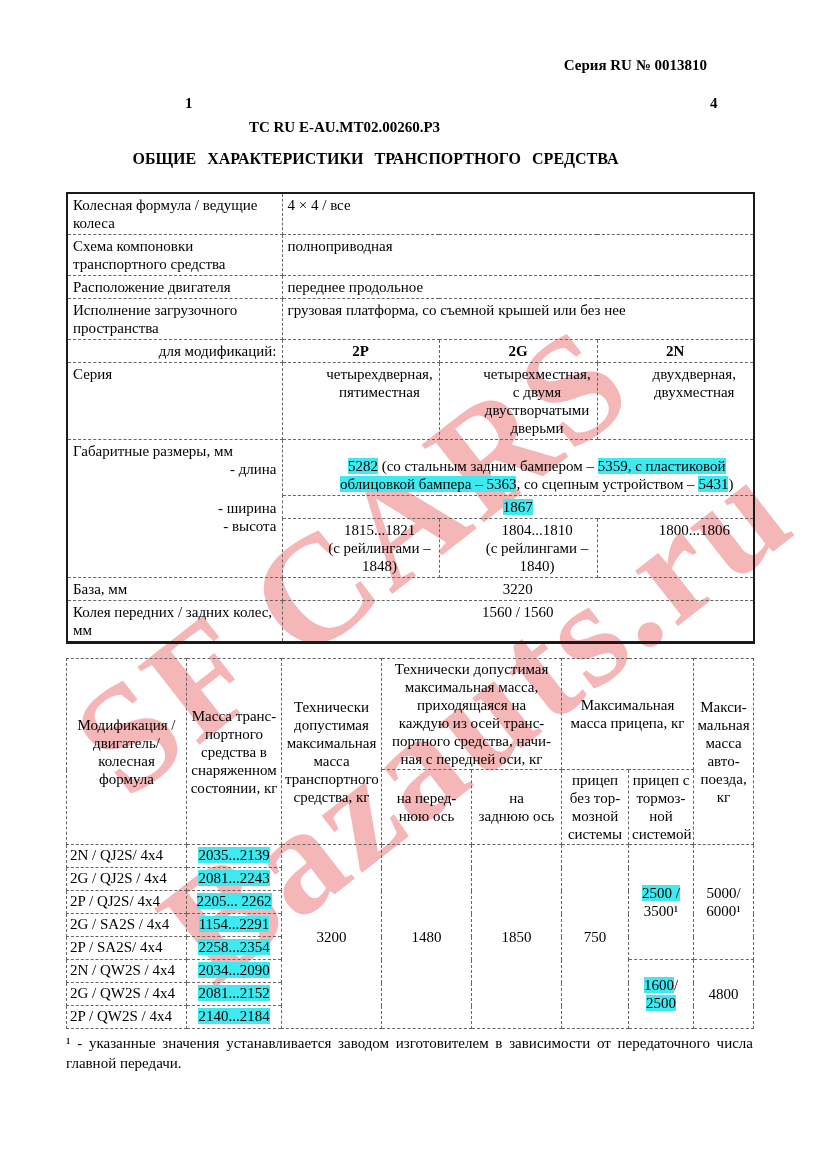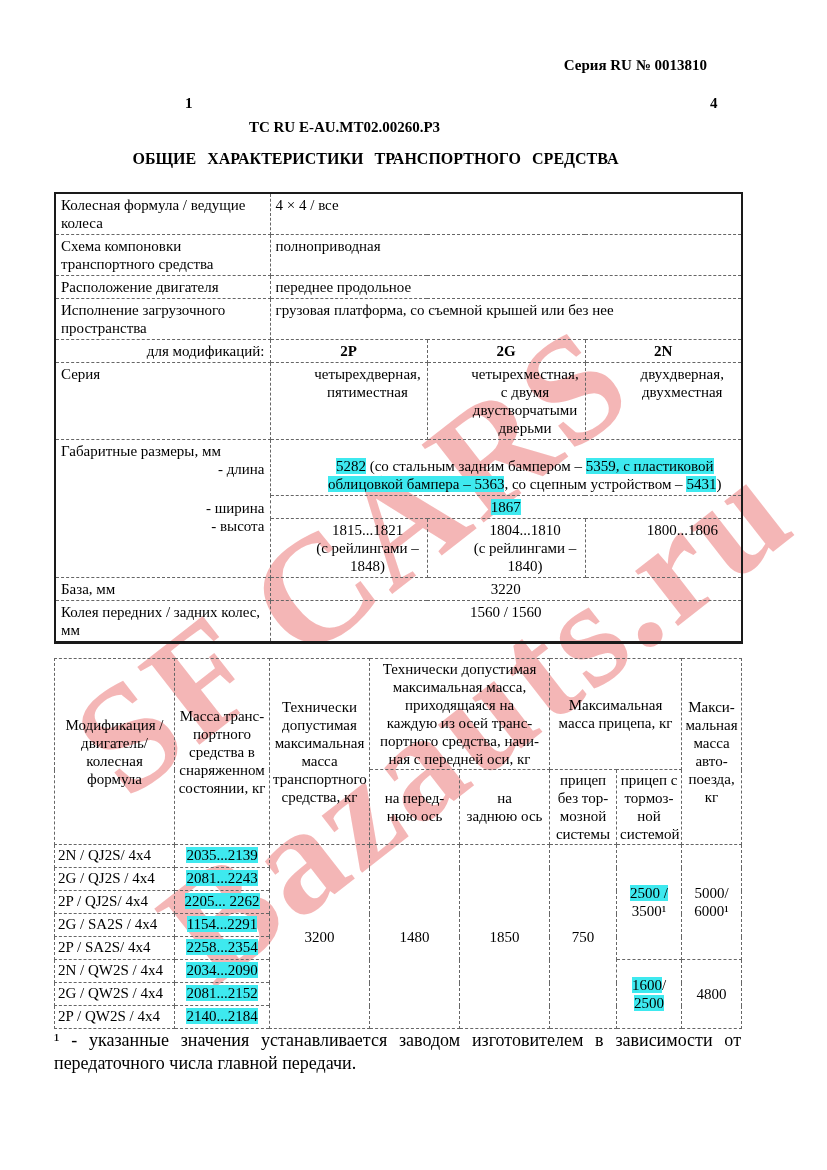--- a/index.html
+++ b/index.html
@@ -19,38 +19,38 @@
   }
   .content-layer{position:relative;z-index:1;}
   
   .series{position:absolute;top:57px;right:120px;font-weight:bold;font-size:15px;}
   .pnum{position:absolute;top:95px;font-weight:bold;font-size:15px;}
   .pnum.left{left:185px;}
   .pnum.right{left:710px;}
   .docnum{position:absolute;top:119px;left:0;width:689px;text-align:center;font-weight:bold;font-size:15px;}
   .title{position:absolute;top:150px;left:0;width:751px;text-align:center;font-weight:bold;font-size:16px;word-spacing:7px;}
   
-  .tables{position:absolute;left:54px;top:192px;width:687px;}
+  .tables{position:absolute;left:66px;top:192px;width:687px;}
   table{border-collapse:collapse;table-layout:fixed;width:687px;}
   td{border:1px dashed #666;font-size:15px;line-height:1.2;padding:2px 5px;vertical-align:top;background:transparent;}
   .t1{border:2px solid #1a1a1a;border-bottom-width:3px;}
   .t2{margin-top:14px;}
   .t2 td{padding:1px 3px;}
   .c{text-align:center;}
   .m{vertical-align:middle;}
   .b{font-weight:bold;}
   .r{text-align:right;}
   .pl{white-space:pre-line;padding-left:43px;}
   .hl{background:var(--hl,#3ee9ef);}
   .dims-cell{position:relative;}
   .dim-label{text-align:left;}
   .dim-line{text-align:right;}
   .dim-w{margin-top:21px;}
   .len-cell{vertical-align:bottom;}
-  .footnote{width:687px;font-size:18px;line-height:1.3;text-align:justify;}
+  .footnote{margin-top:5px;width:687px;font-size:15px;line-height:1.3;text-align:justify;}
   .t2 .hrow td{vertical-align:middle;text-align:center;}
   .datarow td{height:20px;}
 </style>
 </head>
 <body>
 
 <div class="page">
 
   <div class="watermark">
     <div>SF CARS</div>

